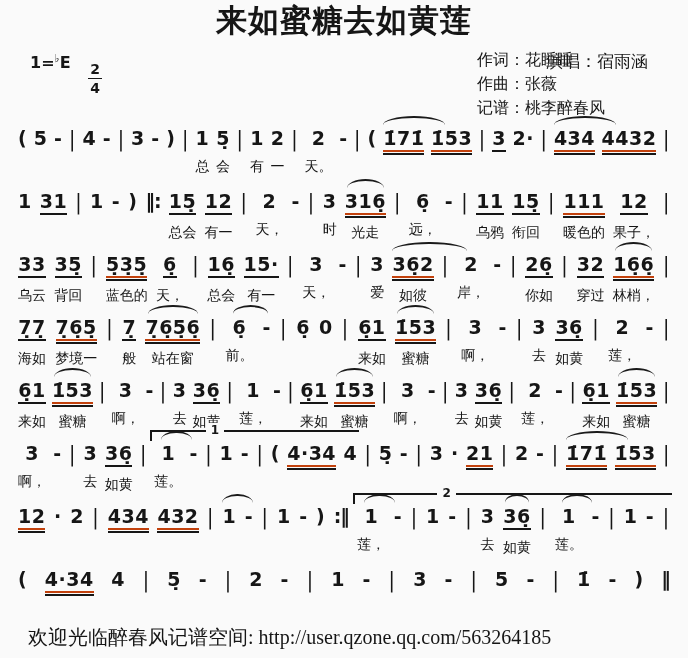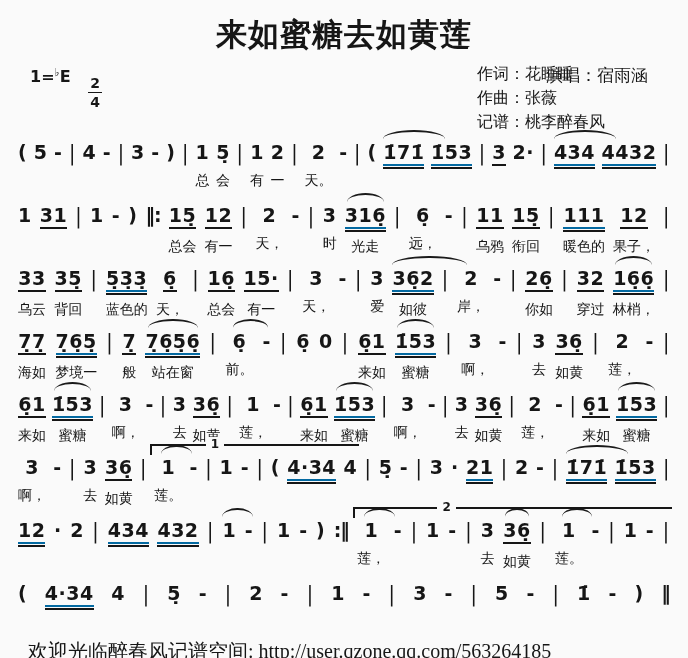--- a/index.html
+++ b/index.html
@@ -5,21 +5,21 @@
   html,body{margin:0;padding:0;}
   body{
     width:688px;height:658px;overflow:hidden;
     background:#fafafa;color:#161616;
     font-family:"DejaVu Sans", sans-serif;
   }
   .page{width:688px;height:658px;position:relative;}
 
   
   .title{
-    margin:0;padding-top:14px;text-align:center;
+    margin:0;text-align:center;
     font-size:31px;font-weight:bold;letter-spacing:1px;
     font-family:"DejaVu Sans", sans-serif;
   }
   .meta{position:relative;height:72px;padding-left:28px;}
   .keysig{
     position:absolute;left:30px;top:10px;
     font-size:16px;font-weight:bold;white-space:nowrap;
   }
   .keysig sup{font-size:11px;vertical-align:6px;}
   .frac{
@@ -47,21 +47,21 @@
     display:inline-flex;flex-direction:column;align-items:center;
     margin:0 2px;
   }
   .nt{
     position:relative;font-weight:bold;font-size:19px;line-height:22px;
     white-space:nowrap;letter-spacing:0.5px;
   }
   .bar .nt{font-weight:normal;transform:scaleY(1.15);}
   .rep .nt{font-weight:bold;letter-spacing:-1px;}
   .nt.u1{border-bottom:2px solid #161616;padding-bottom:1px;}
-  .nt.u2{border-bottom:2px solid #0369a1;padding-bottom:1px;text-align:center;}
+  .nt.u2{border-bottom:2px solid #c2410c;padding-bottom:1px;text-align:center;}
   .nt.u2::after{
     content:"";position:absolute;left:0;right:0;bottom:-5px;height:2px;background:#161616;
   }
   .ly{
     font-size:14px;line-height:16px;min-height:16px;margin-top:9px;
     white-space:nowrap;font-weight:normal;
   }
   .arc{
     position:absolute;top:-11px;height:7px;
     border-top:2px solid #1a1a1a;
@@ -340,21 +340,21 @@
         </span>
         <span class="tok">
           <span class="nt u1">35̣</span>
           <span class="ly">背回</span>
         </span>
         <span class="tok bar">
           <span class="nt">|</span>
           <span class="ly"></span>
         </span>
         <span class="tok">
-          <span class="nt u2">5̣3̣3̣</span>
+          <span class="nt u2">5̣3̣5̣</span>
           <span class="ly">蓝色的</span>
         </span>
         <span class="tok">
           <span class="nt u1">6̣</span>
           <span class="ly">天，</span>
         </span>
         <span class="tok bar">
           <span class="nt">|</span>
           <span class="ly"></span>
         </span>

